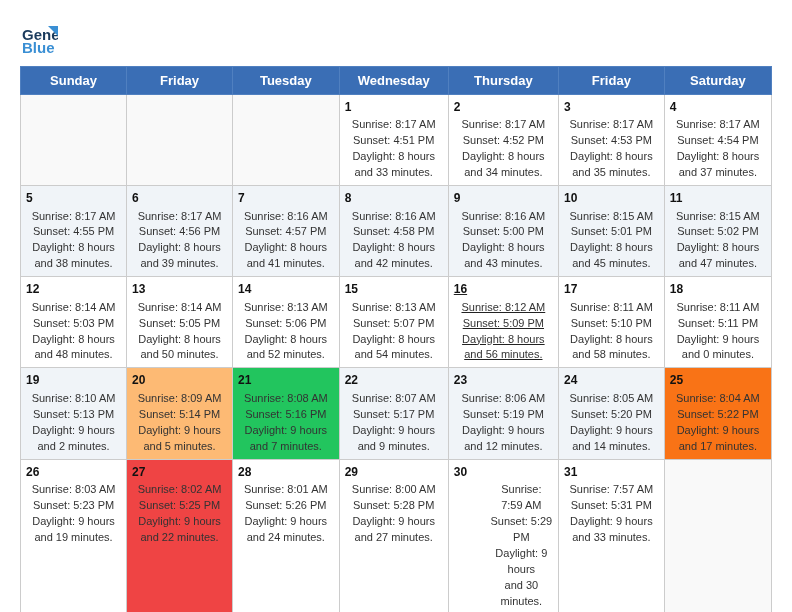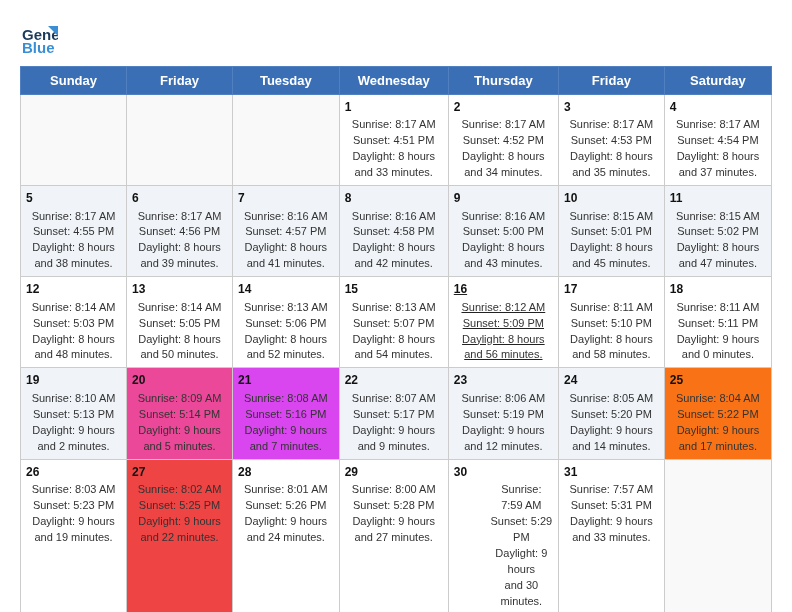--- a/index.html
+++ b/index.html
@@ -266,28 +266,28 @@
           </td>
         </tr>
         <tr>
           <td style="background: rgb(240, 244, 248);">
             <span class="day-num">19</span>
             <div class="day-info" style="white-space: pre-line;">Sunrise: 8:10 AM
 Sunset: 5:13 PM
 Daylight: 9 hours
 and 2 minutes.</div>
           </td>
-          <td style="background: #ec4899;">
+          <td style="background: #fdba74;">
             <span class="day-num">20</span>
             <div class="day-info" style="white-space: pre-line;">Sunrise: 8:09 AM
 Sunset: 5:14 PM
 Daylight: 9 hours
 and 5 minutes.</div>
           </td>
-          <td style="background: #d946ef;">
+          <td style="background: #22c55e;">
             <span class="day-num">21</span>
             <div class="day-info" style="white-space: pre-line;">Sunrise: 8:08 AM
 Sunset: 5:16 PM
 Daylight: 9 hours
 and 7 minutes.</div>
           </td>
           <td style="background: rgb(240, 244, 248);">
             <span class="day-num">22</span>
             <div class="day-info" style="white-space: pre-line;">Sunrise: 8:07 AM
 Sunset: 5:17 PM

